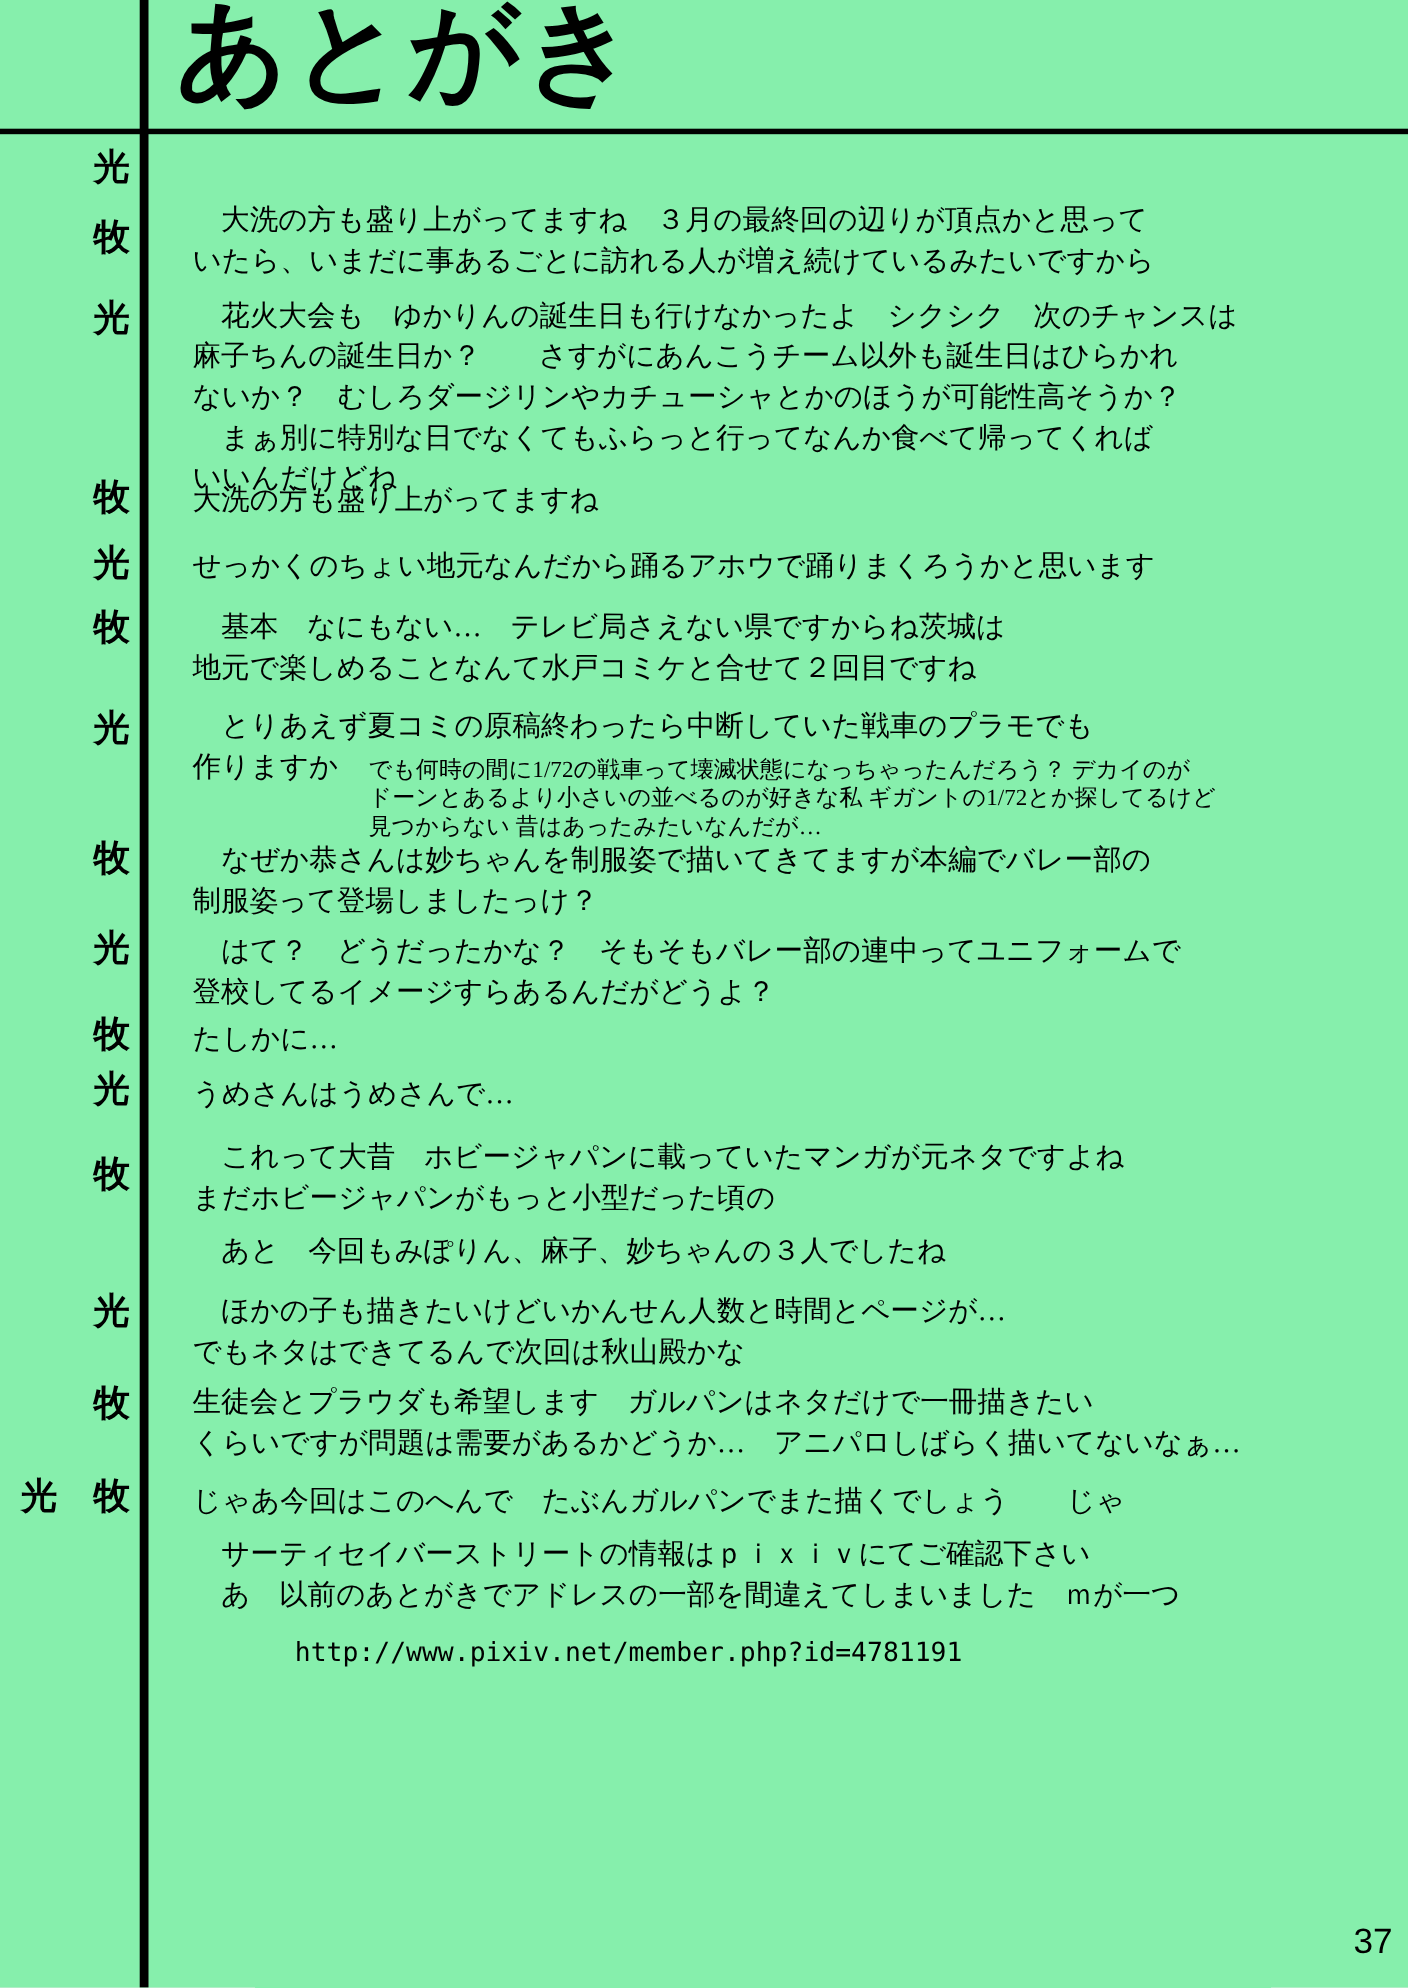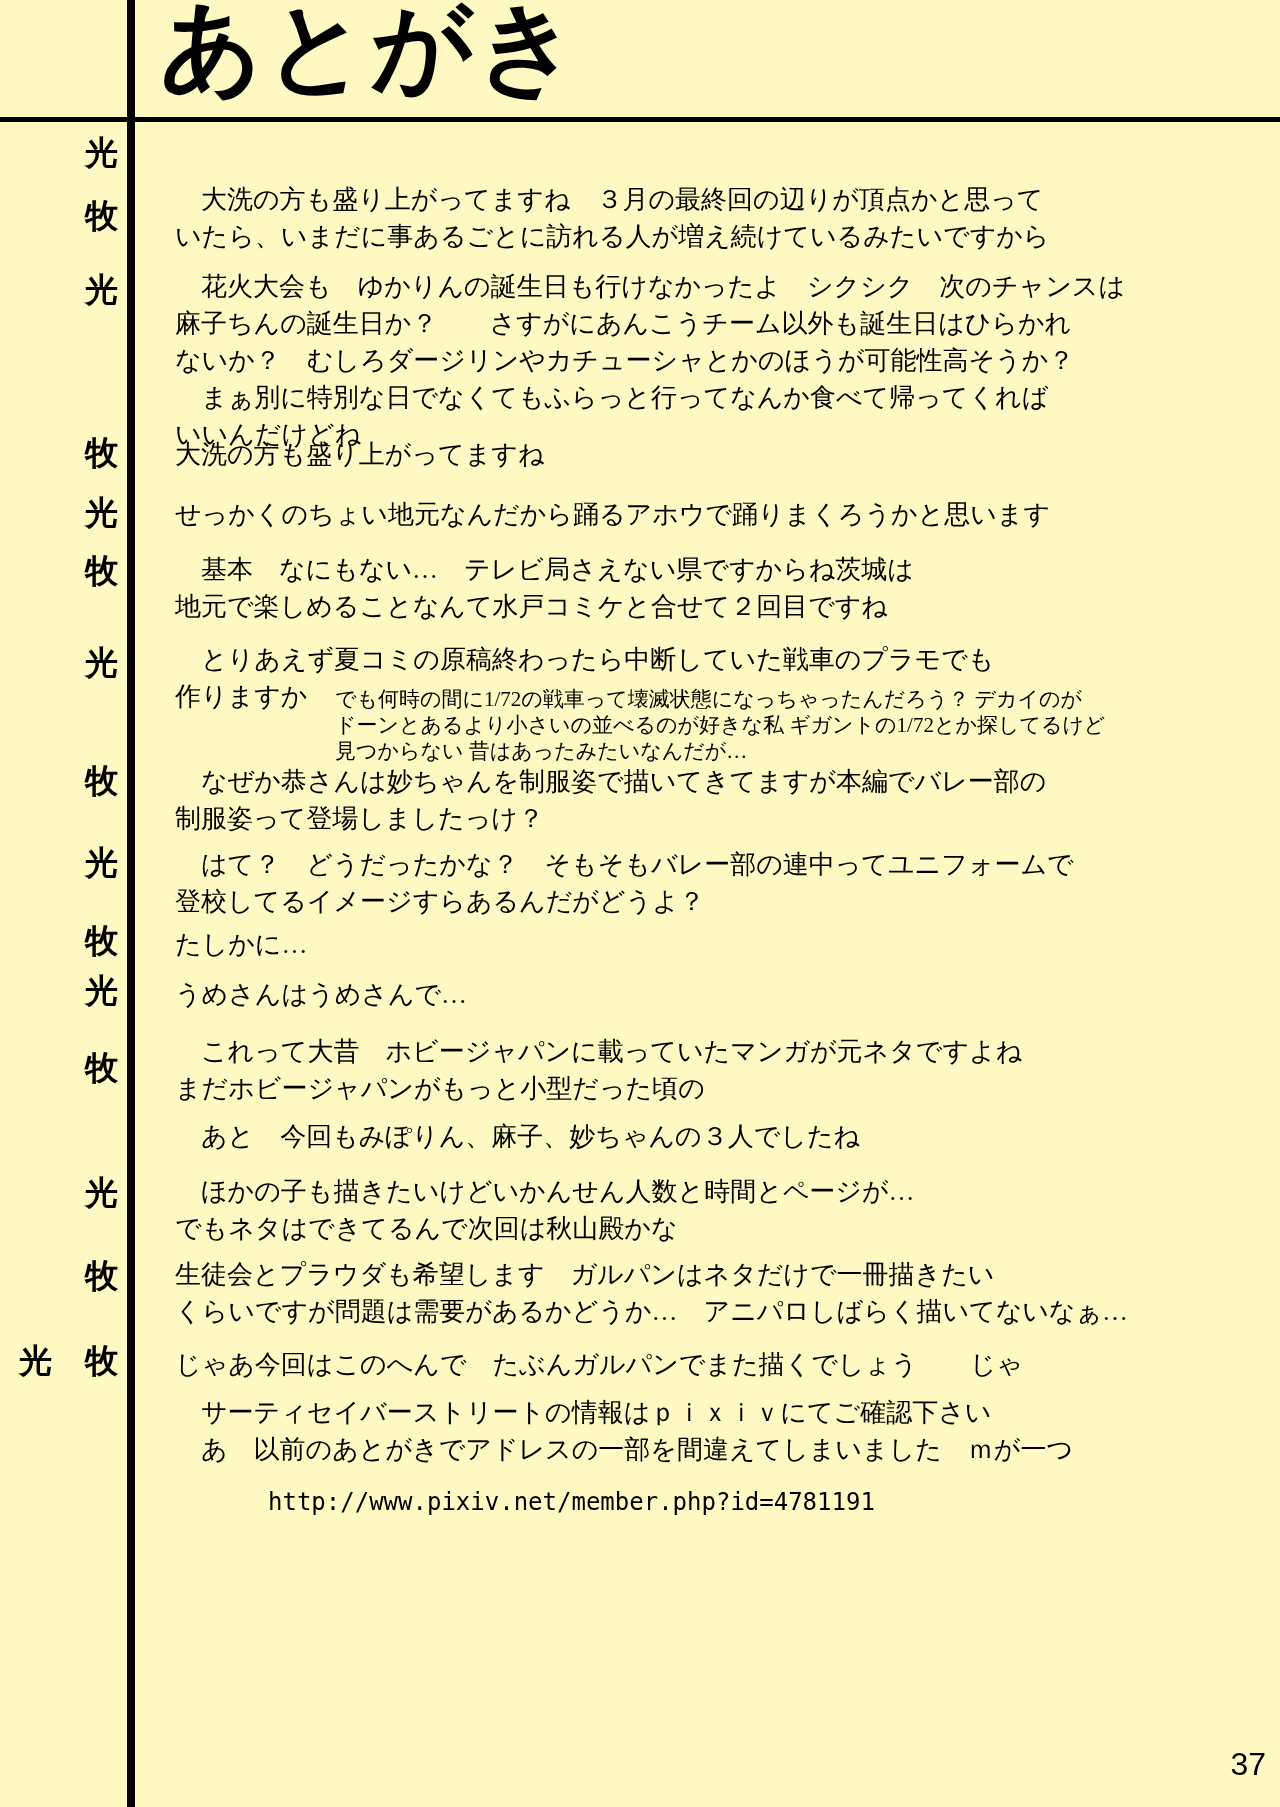--- a/index.html
+++ b/index.html
@@ -1,19 +1,19 @@
 <!DOCTYPE html>
 <html><head>
 <meta charset="utf-8">
 <style>
   html,body{margin:0;padding:0;background:#e8e8e8;}
   .page{
     position:relative;
     width:1280px;height:1807px;
-    background:#fef9c3;
+    background:#86efac;
     overflow:hidden;
     font-family:"Liberation Serif","DejaVu Serif",serif;
     color:#000;
   }
   .vline{position:absolute;left:127px;top:0;width:8px;height:1807px;background:#000;}
   .hline{position:absolute;left:0;top:117px;width:1280px;height:5px;background:#000;}
   .title{
     position:absolute;left:160px;top:-14px;
     font-family:"Liberation Sans","DejaVu Sans",sans-serif;
     font-weight:bold;font-size:100px;line-height:1.2;

